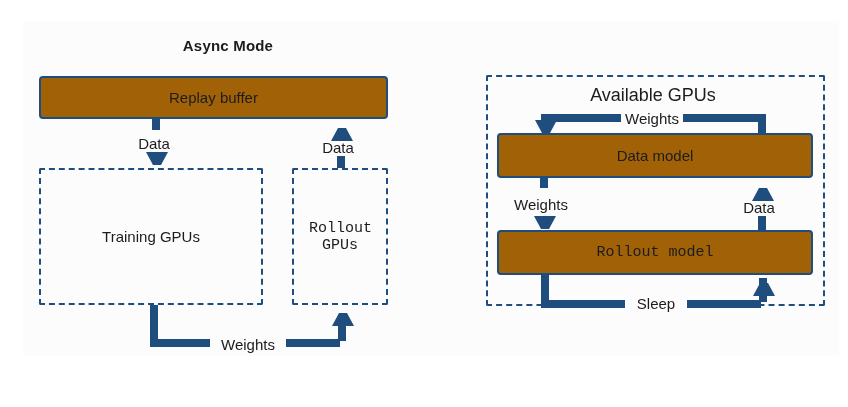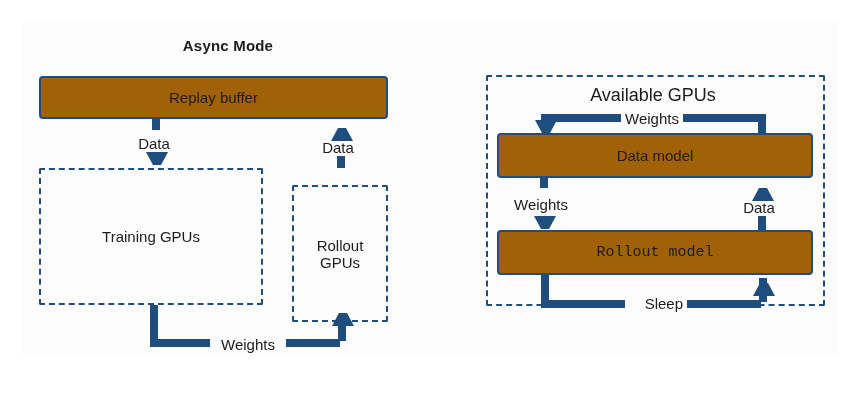--- a/index.html
+++ b/index.html
@@ -14,21 +14,21 @@
   .canvas{position:relative;width:848px;height:407px;}
   .card{position:absolute;left:15px;top:13px;width:816px;height:335px;background:#fcfcfd;}
 
   .panel-title{position:absolute;font-size:15px;font-weight:600;text-align:center;letter-spacing:.2px;}
 
   .box{position:absolute;display:flex;align-items:center;justify-content:center;background:#a16207;font-size:15px;text-align:center;}
   .box.solid{border:2px solid var(--line);border-radius:4px;}
   .box.dashedb{border:2px dashed var(--line);border-radius:2px;background:transparent;}
 
   .lbl{position:absolute;font-size:15px;text-align:center;line-height:1.15;}
-  .lbl.onwhite{background:#fcfcfd;z-index:3;text-align:right;}
+  .lbl.onwhite{background:#fcfcfd;z-index:3;}
 
   .hline{position:absolute;height:2px;background:var(--line);}
   .vline{position:absolute;width:2px;background:var(--line);}
 
   .arr{position:absolute;width:0;height:0;}
   .arr.down{border-left:7px solid transparent;border-right:7px solid transparent;border-top:13px solid var(--line);}
   .arr.up{border-left:7px solid transparent;border-right:7px solid transparent;border-bottom:13px solid var(--line);}
 
   .container-label{position:absolute;font-size:18px;text-align:center;}
 
@@ -52,21 +52,21 @@
     <div class="arr down" style="left:123px;top:131px;"></div>
 
     <div class="arr up" style="left:308px;top:99px;"></div>
     <div class="lbl" style="left:285px;top:114px;width:60px;">Data</div>
     <div class="vline" style="left:314px;top:135px;height:12px;"></div>
 
     <div class="box dashedb" style="left:16px;top:147px;width:224px;height:137px;">
       <span>Training GPUs</span>
     </div>
 
-    <div class="box dashedb" style="left:269px;top:164px;width:96px;height:137px;">
+    <div class="box dashedb" style="left:269px;top:147px;width:96px;height:137px;font-family:Liberation Mono, monospace;">
       <span style="display:inline-block;width:70px;">Rollout GPUs</span>
     </div>
 
     <div class="vline" style="left:127px;top:284px;height:36px;"></div>
     <div class="hline" style="left:127px;top:318px;width:60px;"></div>
     <div class="lbl" style="left:187px;top:311px;width:76px;">Weights</div>
     <div class="hline" style="left:263px;top:318px;width:54px;"></div>
     <div class="vline" style="left:315px;top:295px;height:25px;"></div>
     <div class="arr up" style="left:309px;top:284px;"></div>
 

